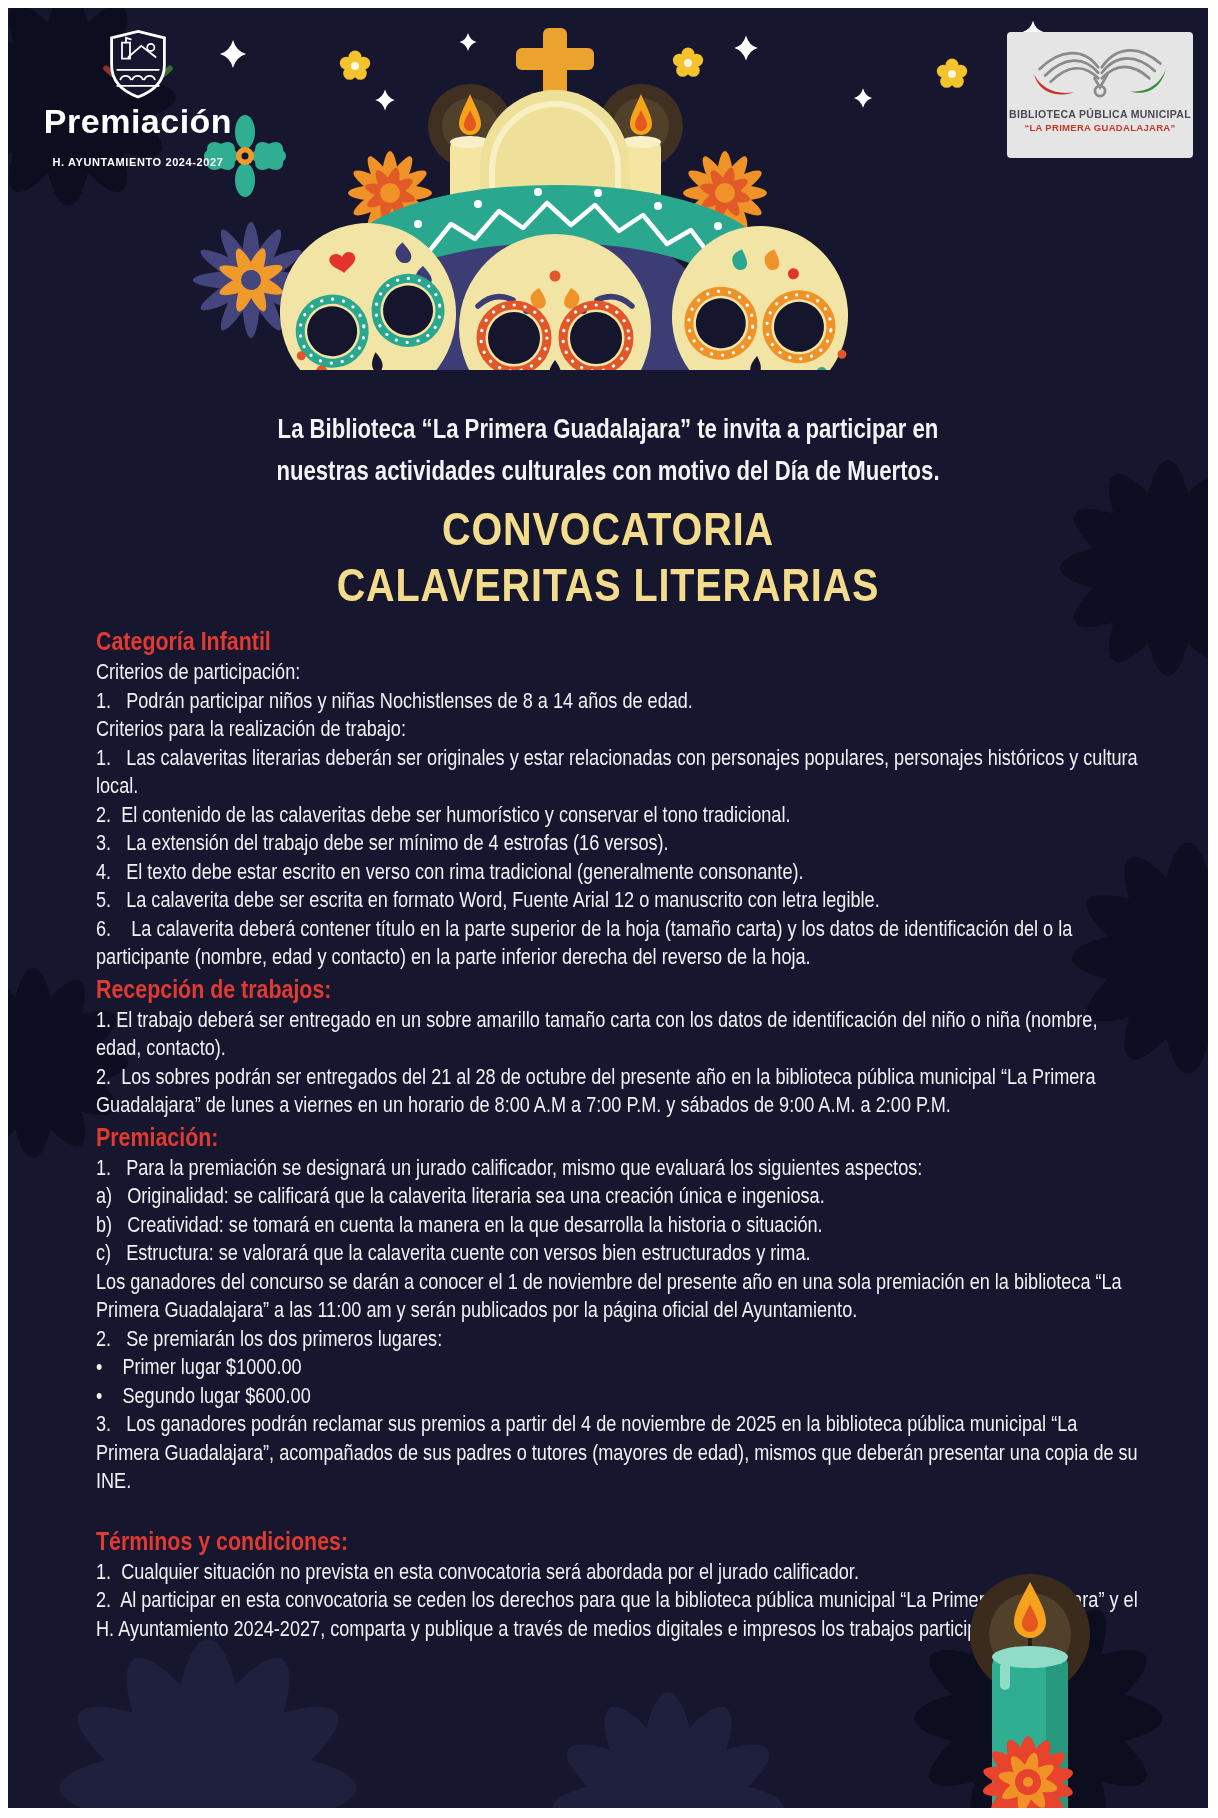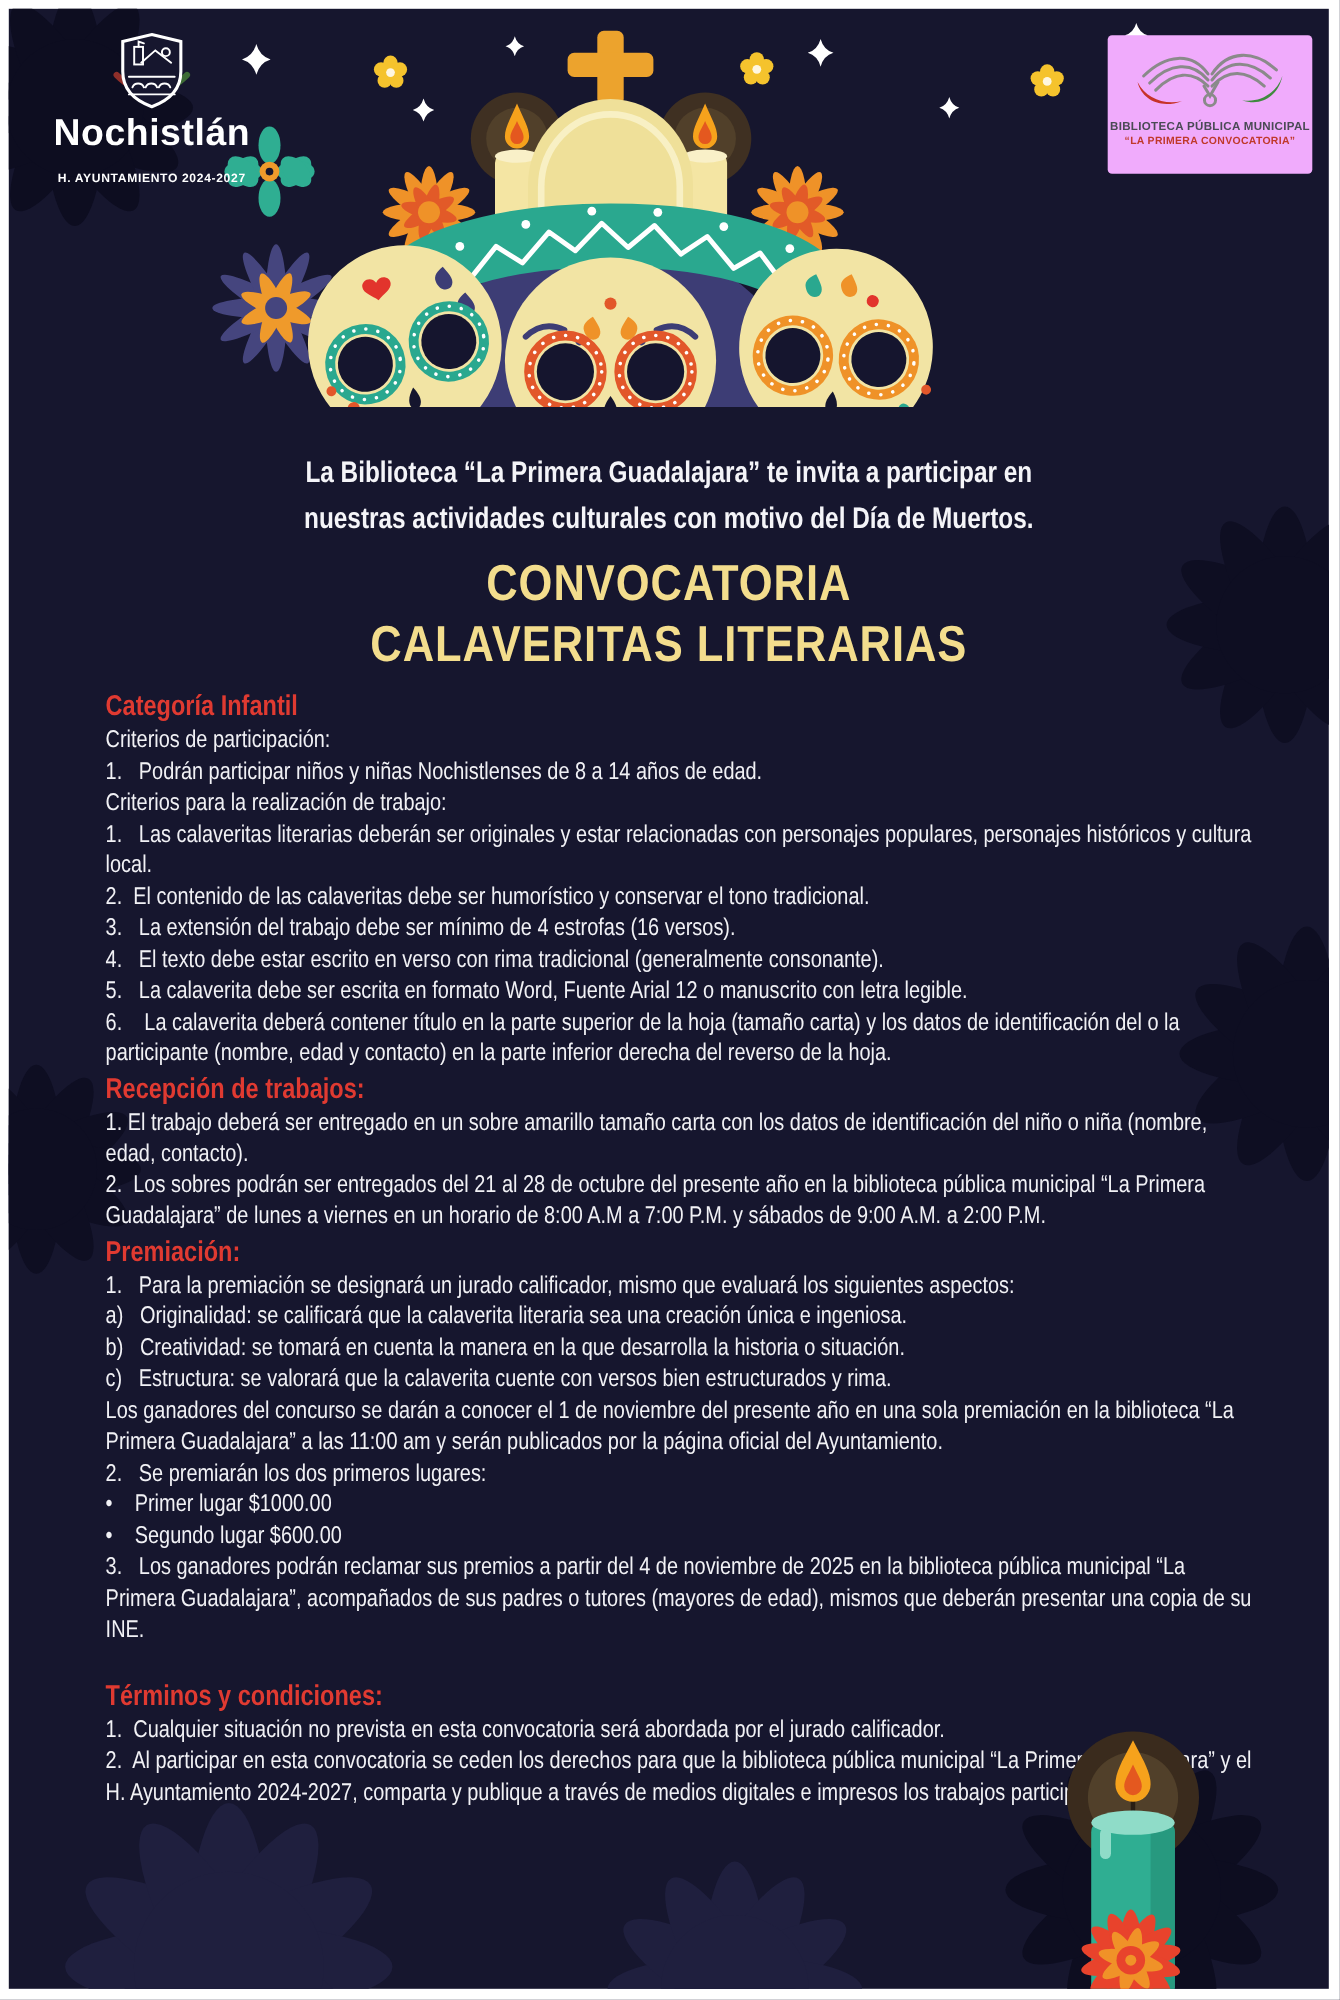--- a/index.html
+++ b/index.html
@@ -6,21 +6,21 @@
   body{width:1218px;height:1818px;background:#ffffff;font-family:"Liberation Sans",sans-serif;position:relative;overflow:hidden;}
   .poster{position:absolute;left:8px;top:8px;right:10px;bottom:10px;background:#16162e;overflow:hidden;}
   .sil{position:absolute;}
   .hero{position:absolute;left:0;top:0;}
   
   .org-logo{position:absolute;left:30px;top:20px;width:200px;text-align:center;color:#fff;}
   .org-logo .crest{display:block;margin:0 auto;}
   .org-name{font-size:34px;font-weight:bold;letter-spacing:.5px;line-height:34px;margin-top:2px;}
   .org-sub{font-size:11px;font-weight:bold;letter-spacing:.6px;margin-top:18px;}
   
-  .lib-logo{position:absolute;left:999px;top:24px;width:186px;height:126px;background:#f0abfc;border-radius:4px;text-align:center;padding-top:6px;box-sizing:border-box;}
+  .lib-logo{position:absolute;left:999px;top:24px;width:186px;height:126px;background:#e5e5e5;border-radius:4px;text-align:center;padding-top:6px;box-sizing:border-box;}
   .lib-line1{font-size:10.5px;font-weight:bold;color:#4a4a55;letter-spacing:.3px;margin-top:2px;}
   .lib-line2{font-size:9.5px;font-weight:bold;color:#c0392b;letter-spacing:.3px;margin-top:2px;}
   
   .intro{position:absolute;left:0;width:100%;top:400px;text-align:center;color:#f4f4f8;font-size:27px;font-weight:bold;line-height:42px;transform:scaleX(.82);transform-origin:50% 0;}
   .title{position:absolute;left:0;width:100%;top:494px;text-align:center;color:#f3dd8d;font-weight:bold;transform:scaleX(.86);transform-origin:50% 0;}
   .title .t1{font-size:46px;line-height:54px;letter-spacing:1px;}
   .title .t2{font-size:46px;line-height:58px;letter-spacing:1px;}
   
   .content{position:absolute;left:88px;top:616px;width:1270px;transform:scaleX(.823);transform-origin:0 0;}
   .content h2{margin:0;font-size:26px;line-height:34px;font-weight:bold;color:#e03a31;}
@@ -300,41 +300,41 @@
       <g fill="none" stroke="#ffffff" stroke-width="2.2" stroke-linecap="round">
         <circle cx="76" cy="24" r="4.5"></circle>
         <path d="M48,36 L64,22 L82,36"></path>
         <rect x="40" y="18" width="10" height="20"></rect>
         <path d="M45,18 L45,12 L51,14"></path>
         <path d="M34,52 L86,52"></path>
         <path d="M38,64 a7,7 0 0 1 13,0 M53,64 a7,7 0 0 1 13,0 M68,64 a7,7 0 0 1 13,0"></path>
         <path d="M34,72 L86,72"></path>
       </g>
     </svg>
-    <div class="org-name">Nochistlán</div>
+    <div class="org-name">Premiación</div>
     <div class="org-sub">H. AYUNTAMIENTO 2024-2027</div>
   </div>
 
   <div class="lib-logo">
     <svg width="160" height="64" viewBox="0 0 160 70">
       <g fill="none" stroke="#8a8a8a" stroke-width="3" stroke-linecap="round">
         <path d="M14,34 C36,12 62,10 78,32"></path>
         <path d="M20,41 C40,21 62,19 78,38"></path>
         <path d="M26,48 C44,30 62,28 78,44"></path>
         <path d="M146,28 C124,8 98,8 82,32"></path>
         <path d="M140,36 C120,18 98,17 82,38"></path>
         <path d="M134,44 C116,28 98,27 82,44"></path>
         <path d="M74,44 L80,54 L88,40"></path>
         <circle cx="80" cy="58" r="5.5"></circle>
       </g>
       <path d="M8,40 C16,56 34,63 52,59 C30,67 12,57 8,40 Z" fill="#c63328"></path>
       <path d="M152,34 C146,52 128,61 112,58 C132,65 148,53 152,34 Z" fill="#3f8a3f"></path>
     </svg>
     <div class="lib-line1">BIBLIOTECA PÚBLICA MUNICIPAL</div>
-    <div class="lib-line2">“LA PRIMERA CONVOCATORIA”</div>
+    <div class="lib-line2">“LA PRIMERA GUADALAJARA”</div>
   </div>
 
   <div class="intro">
     <div>La Biblioteca “La Primera Guadalajara” te invita a participar en</div>
     <div>nuestras actividades culturales con motivo del Día de Muertos.</div>
   </div>
 
   <div class="title">
     <div class="t1">CONVOCATORIA</div>
     <div class="t2">CALAVERITAS LITERARIAS</div>

